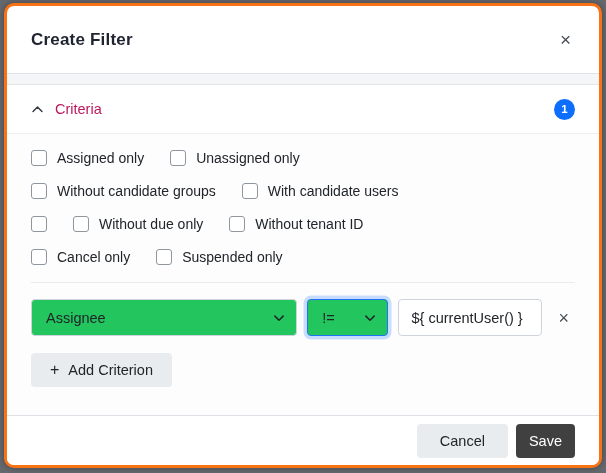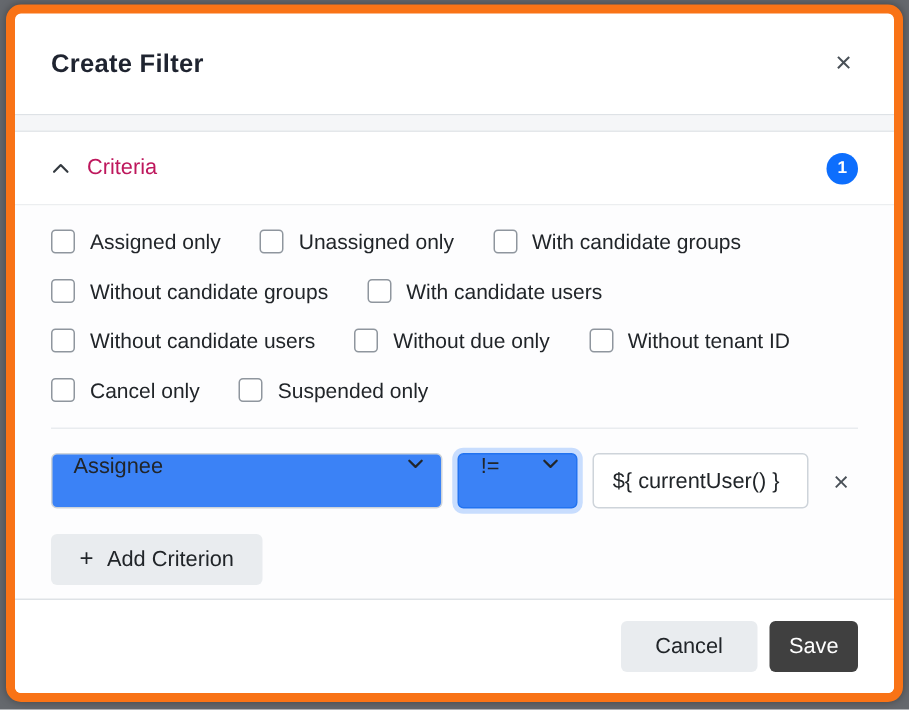--- a/index.html
+++ b/index.html
@@ -9,21 +9,21 @@
     font-family: "Liberation Sans", sans-serif;
     color: #212529;
     position: relative;
     overflow: hidden;
   }
   .modal {
     position: absolute;
     left: 4px; top: 3px; right: 4px; bottom: 5px;
     background: #ffffff;
     border-radius: 10px;
-    border: 6px solid #f97316;
+    border: 3px solid #f97316;
     display: flex;
     flex-direction: column;
     overflow: hidden;
     box-shadow: 0 0 6px rgba(0,0,0,.35);
   }
   .modal-header {
     height: 68px;
     flex: 0 0 auto;
     display: flex;
     align-items: center;
@@ -100,22 +100,23 @@
   .divider {
     border: none;
     border-top: 1px solid #e9ecef;
     margin: 17px 0 16px 0;
   }
   .criterion-row { display: flex; align-items: center; gap: 10px; }
   .select-box {
     height: 37px;
     border: 1px solid #ced4da;
     border-radius: 4px;
-    background: #3b82f6;
-    display: flex;
+    background: #22c55e;
+    display: flex;
+    align-items: center;
     justify-content: space-between;
     padding: 0 11px 0 14px;
     font-size: 14.5px;
     cursor: pointer;
   }
   .select-key { width: 270px; }
   .select-op  { width: 82px; border-color: #2273f0; box-shadow: 0 0 0 3.5px rgba(13,110,253,.22); }
   .value-input {
     height: 37px;
     width: 144px;
@@ -147,21 +148,21 @@
     padding: 9px 19px;
     font-size: 14.5px;
     font-weight: 500;
     color: #212529;
     font-family: "Liberation Sans", sans-serif;
     cursor: pointer;
   }
   .plus-glyph { font-size: 16px; font-weight: 400; line-height: 1; }
   .modal-footer {
     flex: 0 0 auto;
-    height: 63px;
+    height: 50px;
     border-top: 1px solid #dee2e6;
     background: #ffffff;
     display: flex;
     align-items: center;
     justify-content: flex-end;
     gap: 8px;
     padding: 0 24px;
   }
   .btn {
     border: none;
@@ -201,41 +202,36 @@
 
     <div class="cb-row">
       <div class="cb-item">
         <span class="cb-box"></span>
         <span class="cb-label">Assigned only</span>
       </div>
       <div class="cb-item">
         <span class="cb-box"></span>
         <span class="cb-label">Unassigned only</span>
       </div>
-      <div class="cb-item">
-        <span class="cb-box"></span>
-        <span class="cb-label">With candidate groups</span>
-      </div>
     </div>
 
     <div class="cb-row">
       <div class="cb-item">
         <span class="cb-box"></span>
         <span class="cb-label">Without candidate groups</span>
       </div>
       <div class="cb-item">
         <span class="cb-box"></span>
         <span class="cb-label">With candidate users</span>
       </div>
     </div>
 
     <div class="cb-row">
       <div class="cb-item">
         <span class="cb-box"></span>
-        <span class="cb-label">Without candidate users</span>
       </div>
       <div class="cb-item">
         <span class="cb-box"></span>
         <span class="cb-label">Without due only</span>
       </div>
       <div class="cb-item">
         <span class="cb-box"></span>
         <span class="cb-label">Without tenant ID</span>
       </div>
     </div>

